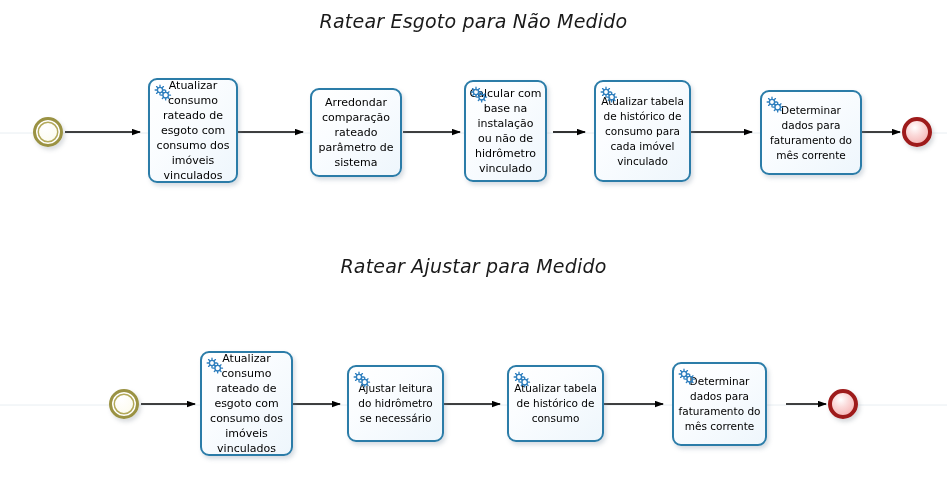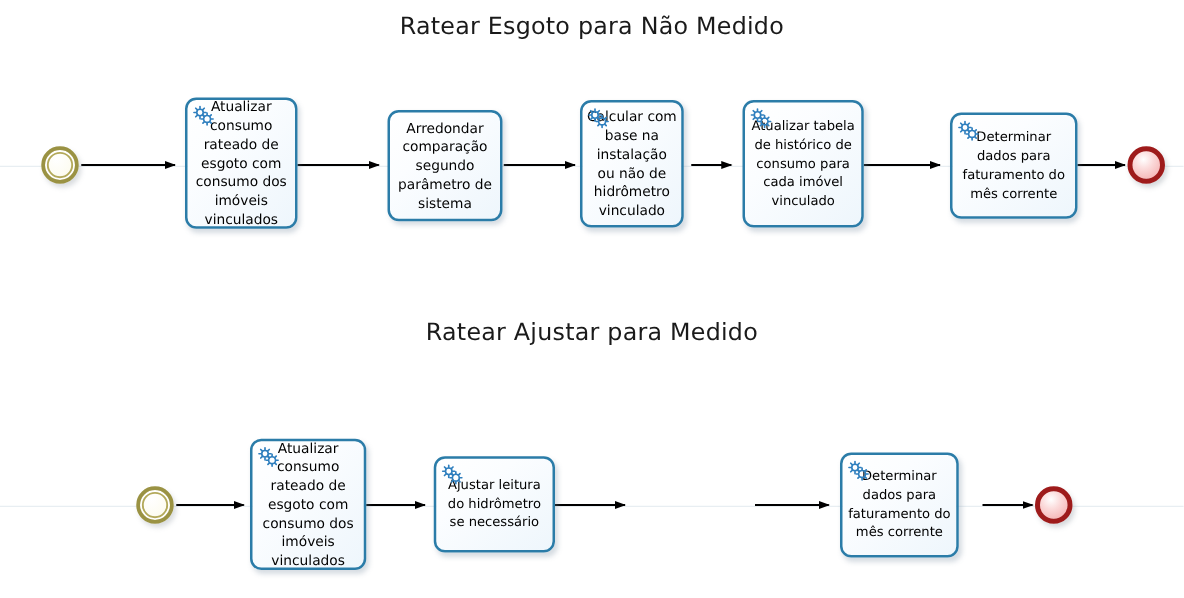--- a/index.html
+++ b/index.html
@@ -22,20 +22,21 @@
   }
   .pool-title {
     position: absolute;
     width: 100%;
     text-align: center;
     font-family: "DejaVu Sans", sans-serif;
     font-size: 19px;
     color: #1a1a1a;
     letter-spacing: 0.2px;
     white-space: nowrap;
+    font-style: italic;
   }
   #title-1 { top: 10px; left: 0; }
   #title-2 { top: 255px; left: 0; }
 
   
   .task {
     position: absolute;
     box-sizing: border-box;
     border: 2px solid #2b7ca8;
     border-radius: 9px;
@@ -157,21 +158,21 @@
                  M4.3 4.3l1.4 1.4 M11.1 11.1l1.4 1.4 M12.5 4.3l-1.4 1.4 M5.7 11.1l-1.4 1.4" stroke-linecap="round"></path>
         <circle cx="15.2" cy="14.6" r="3.3"></circle>
         <path d="M15.2 8.9v2.1 M15.2 18.2v2.1 M9.5 14.6h2.1 M18.9 14.6h2.1
                  M11.2 10.6l1.5 1.5 M17.7 17.1l1.5 1.5 M19.2 10.6l-1.5 1.5 M12.7 17.1l-1.5 1.5" stroke-linecap="round"></path>
       </g>
     </svg>
     <span class="task-label">Atualizar consumo rateado de esgoto com consumo dos imóveis vinculados</span>
   </div>
 
   <div class="task" style="left:310px; top:88px; width:92px; height:89px;">
-    <span class="task-label">Arredondar comparação segundo parâmetro de sistema</span>
+    <span class="task-label">Arredondar comparação rateado parâmetro de sistema</span>
   </div>
 
   <div class="task" style="left:464px; top:80px; width:83px; height:102px;">
     <svg class="gear-icon" viewBox="0 0 24 24">
       <g fill="none" stroke="#2f7fbe" stroke-width="1.6">
         <circle cx="8.4" cy="8.4" r="3.1"></circle>
         <path d="M8.4 2.6v2.0 M8.4 12.2v2.0 M2.6 8.4h2.0 M12.2 8.4h2.0
                  M4.3 4.3l1.4 1.4 M11.1 11.1l1.4 1.4 M12.5 4.3l-1.4 1.4 M5.7 11.1l-1.4 1.4" stroke-linecap="round"></path>
         <circle cx="15.2" cy="14.6" r="3.3"></circle>
         <path d="M15.2 8.9v2.1 M15.2 18.2v2.1 M9.5 14.6h2.1 M18.9 14.6h2.1
@@ -236,20 +237,33 @@
         <path d="M8.4 2.6v2.0 M8.4 12.2v2.0 M2.6 8.4h2.0 M12.2 8.4h2.0
                  M4.3 4.3l1.4 1.4 M11.1 11.1l1.4 1.4 M12.5 4.3l-1.4 1.4 M5.7 11.1l-1.4 1.4" stroke-linecap="round"></path>
         <circle cx="15.2" cy="14.6" r="3.3"></circle>
         <path d="M15.2 8.9v2.1 M15.2 18.2v2.1 M9.5 14.6h2.1 M18.9 14.6h2.1
                  M11.2 10.6l1.5 1.5 M17.7 17.1l1.5 1.5 M19.2 10.6l-1.5 1.5 M12.7 17.1l-1.5 1.5" stroke-linecap="round"></path>
       </g>
     </svg>
     <span class="task-label small">Ajustar leitura do hidrômetro se necessário</span>
   </div>
 
+  <div class="task" style="left:507px; top:365px; width:97px; height:77px;">
+    <svg class="gear-icon" viewBox="0 0 24 24">
+      <g fill="none" stroke="#2f7fbe" stroke-width="1.6">
+        <circle cx="8.4" cy="8.4" r="3.1"></circle>
+        <path d="M8.4 2.6v2.0 M8.4 12.2v2.0 M2.6 8.4h2.0 M12.2 8.4h2.0
+                 M4.3 4.3l1.4 1.4 M11.1 11.1l1.4 1.4 M12.5 4.3l-1.4 1.4 M5.7 11.1l-1.4 1.4" stroke-linecap="round"></path>
+        <circle cx="15.2" cy="14.6" r="3.3"></circle>
+        <path d="M15.2 8.9v2.1 M15.2 18.2v2.1 M9.5 14.6h2.1 M18.9 14.6h2.1
+                 M11.2 10.6l1.5 1.5 M17.7 17.1l1.5 1.5 M19.2 10.6l-1.5 1.5 M12.7 17.1l-1.5 1.5" stroke-linecap="round"></path>
+      </g>
+    </svg>
+    <span class="task-label small">Atualizar tabela de histórico de consumo</span>
+  </div>
 
   <div class="task" style="left:672px; top:362px; width:95px; height:84px;">
     <svg class="gear-icon" viewBox="0 0 24 24">
       <g fill="none" stroke="#2f7fbe" stroke-width="1.6">
         <circle cx="8.4" cy="8.4" r="3.1"></circle>
         <path d="M8.4 2.6v2.0 M8.4 12.2v2.0 M2.6 8.4h2.0 M12.2 8.4h2.0
                  M4.3 4.3l1.4 1.4 M11.1 11.1l1.4 1.4 M12.5 4.3l-1.4 1.4 M5.7 11.1l-1.4 1.4" stroke-linecap="round"></path>
         <circle cx="15.2" cy="14.6" r="3.3"></circle>
         <path d="M15.2 8.9v2.1 M15.2 18.2v2.1 M9.5 14.6h2.1 M18.9 14.6h2.1
                  M11.2 10.6l1.5 1.5 M17.7 17.1l1.5 1.5 M19.2 10.6l-1.5 1.5 M12.7 17.1l-1.5 1.5" stroke-linecap="round"></path>

